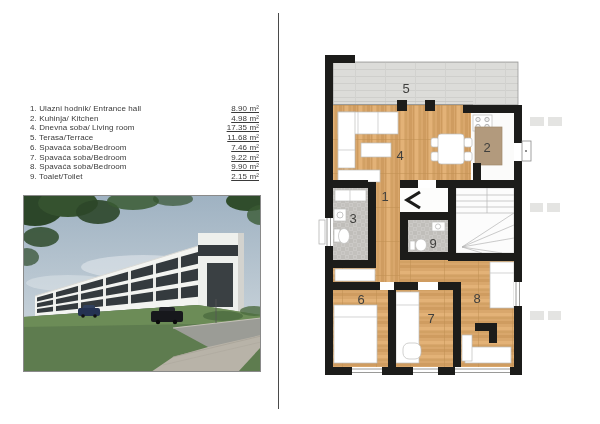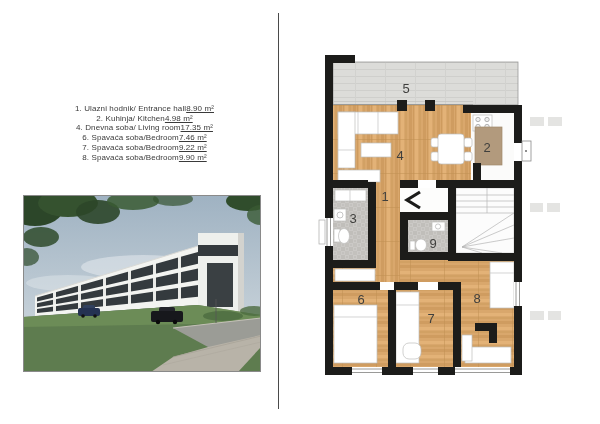--- a/index.html
+++ b/index.html
@@ -1,19 +1,19 @@
 <!DOCTYPE html>
 <html><head>
 <meta charset="utf-8">
 <style>
   html,body{margin:0;padding:0;background:#ffffff;}
   .page{position:relative;width:600px;height:424px;background:#ffffff;overflow:hidden;
         font-family:"Liberation Sans",sans-serif;}
   .room-list{position:absolute;left:30px;top:104px;width:229px;}
-  .room-row{display:flex;justify-content:center;align-items:baseline;
+  .room-row{display:flex;justify-content:space-between;align-items:baseline;
             font-size:8px;line-height:9.7px;color:#3a3a3a;letter-spacing:.1px;}
   .room-label{white-space:nowrap;}
   .room-area{white-space:nowrap;text-align:right;text-decoration:underline;}
   .divider{position:absolute;left:278px;top:13px;width:1px;height:396px;background:#4a4a4a;}
   .photo{position:absolute;left:23px;top:195px;width:238px;height:177px;}
   .plan{position:absolute;left:317px;top:55px;width:283px;height:325px;}
   .plan text{font-family:"Liberation Sans",sans-serif;font-size:13px;fill:#3f3f3d;}
   .plan .furn{fill:#ffffff;stroke:#bdbdbb;stroke-width:.7;}
   .plan .wall{fill:#1c1c1a;}
   .plan .gap{fill:#ffffff;}
@@ -34,36 +34,44 @@
       <span class="room-label">2. Kuhinja/ Kitchen</span>
       <span class="room-area">4.98 m²</span>
     </div>
 
 
     <div class="room-row">
       <span class="room-label">4. Dnevna soba/ Living room</span>
       <span class="room-area">17.35 m²</span>
     </div>
 
+    <div class="room-row">
+      <span class="room-label">5. Terasa/Terrace</span>
+      <span class="room-area">11.68 m²</span>
+    </div>
 
     <div class="room-row">
       <span class="room-label">6. Spavaća soba/Bedroom</span>
       <span class="room-area">7.46 m²</span>
     </div>
 
     <div class="room-row">
       <span class="room-label">7. Spavaća soba/Bedroom</span>
       <span class="room-area">9.22 m²</span>
     </div>
 
     <div class="room-row">
       <span class="room-label">8. Spavaća soba/Bedroom</span>
       <span class="room-area">9.90 m²</span>
     </div>
 
+    <div class="room-row">
+      <span class="room-label">9. Toalet/Toilet</span>
+      <span class="room-area">2.15 m²</span>
+    </div>
   </div>
 
   <svg class="photo" viewBox="0 0 238 177" role="img" aria-label="3D street rendering of a long white residential building with dark window bands, lawn, sidewalk, road and parked cars">
     <defs>
       <linearGradient id="sky" x1="0" y1="0" x2="0" y2="1">
         <stop offset="0" stop-color="#9fb2c2"></stop>
           <stop offset="0.7" stop-color="#c5d0d8"></stop>
         <stop offset="1" stop-color="#d6dde1"></stop>
       </linearGradient>
     </defs>

